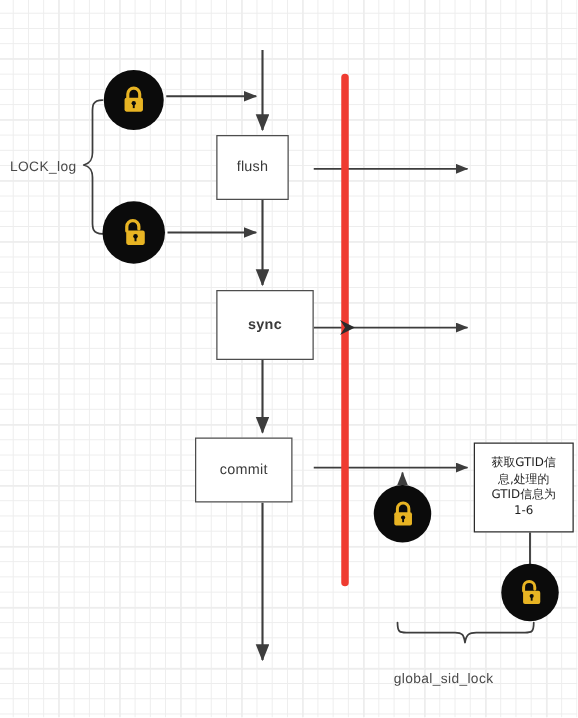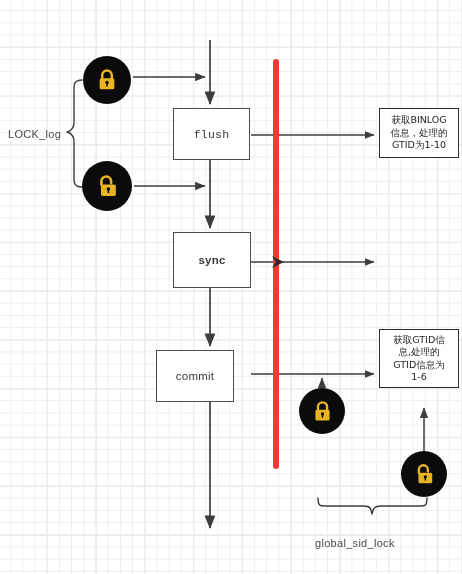--- a/index.html
+++ b/index.html
@@ -140,40 +140,35 @@
       <path d="M82,80 C73,80 74,86 74,92 L74,122 C74,129 71,131 67,132
                C71,133 74,135 74,142 L74,175 C74,181 73,187 82,187" fill="none" stroke="#3d3d3d" stroke-width="1.4" stroke-linecap="round" stroke-linejoin="round"></path>
     </g>
 
     <g>
       <path d="M318,498 C318,506 320,506 325,506 L364,506 C370,506 371,508 372,514
                C373,508 375,506 381,506 L420,506 C425,506 427,506 427,498" fill="none" stroke="#3d3d3d" stroke-width="1.4" stroke-linecap="round" stroke-linejoin="round"></path>
     </g>
   </svg>
 
-  <div class="proc-box" style="left:173px; top:108px; width:77px; height:52px;font-family:Liberation Mono, monospace;">
+  <div class="proc-box" style="left:173px; top:108px; width:58px; height:52px;">
     <span>flush</span>
   </div>
 
   <div class="proc-box" style="left:173px; top:232px; width:78px; height:56px;font-weight:bold;">
     <span>sync</span>
   </div>
 
   <div class="proc-box" style="left:156px; top:350px; width:78px; height:52px;">
     <span>commit</span>
   </div>
 
-  <div class="note-box" style="left:379px; top:108px; width:80px; height:50px;">
-    <span>获取BINLOG
-信息，处理的
-GTID为1-10</span>
-  </div>
-
-
-  <div class="note-box" style="left:379px; top:329px; width:80px; height:59px;">
+
+
+  <div class="note-box" style="left:379px; top:354px; width:80px; height:72px;">
     <span>获取GTID信
 息,处理的
 GTID信息为
 1-6</span>
   </div>
 
   <div class="lock-badge" style="left:83px; top:56px; width:48px; height:48px;">
     <svg width="26" height="26" viewBox="0 0 24 24">
       <path d="M7.6,10.6 L7.6,7.6 A4.4,4.4 0 0 1 16.4,7.6 L16.4,10.6" fill="none" stroke="#e8b423" stroke-width="2.3" stroke-linecap="round"></path>
       <rect x="5.2" y="10.4" width="13.6" height="10.2" rx="1.5" fill="#e8b423"></rect>

